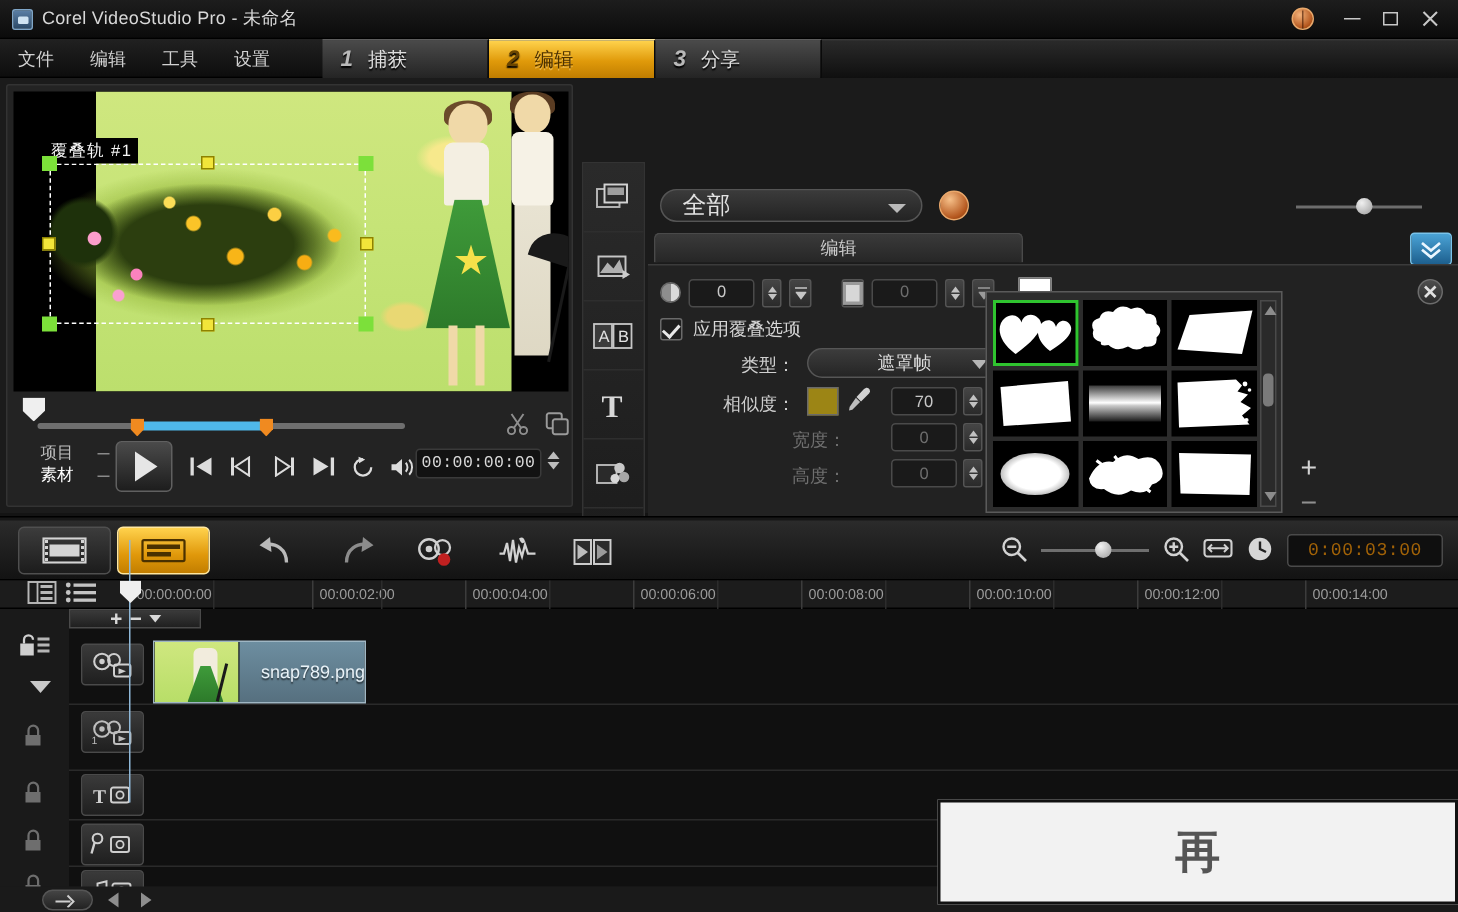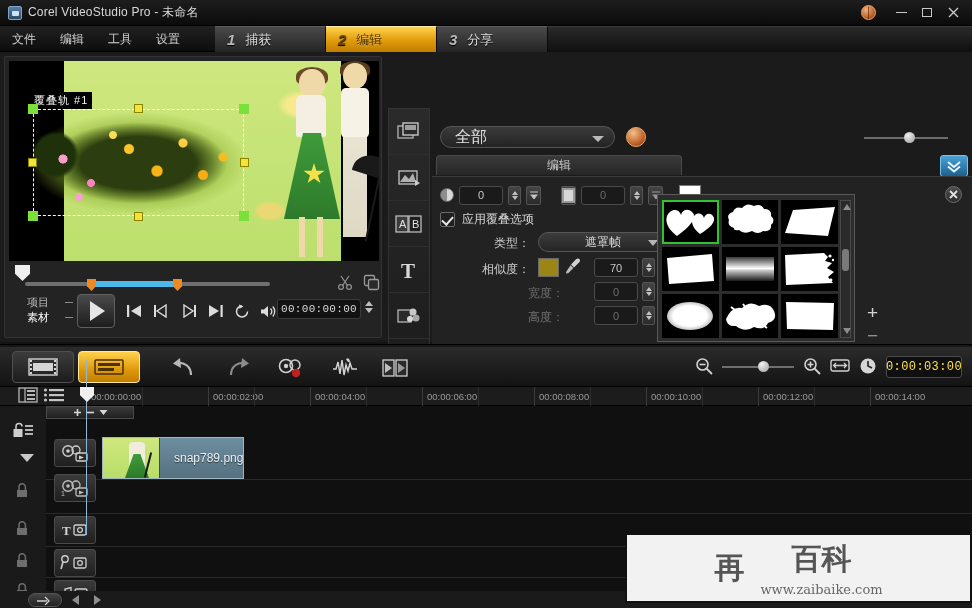--- a/index.html
+++ b/index.html
@@ -327,22 +327,22 @@
   .vmode.active{ background:linear-gradient(#ffd24d,#e0980a 60%,#c27e00); border:1px solid #ffe7a0; }
   .tbtn{ position:absolute; top:8px; width:26px;height:26px; display:flex;
     align-items:center; justify-content:center; }
   .zoom-box{ position:absolute; right:10px; top:6px; height:28px; display:flex;
     align-items:center; gap:9px; }
   .z-slider{ position:relative; width:72px; height:10px; }
   .z-slider .trk{ position:absolute; left:0; top:4px; width:72px;height:2px; background:#6f6f6f; }
   .z-slider .knb{ position:absolute; left:36px; top:-1px; width:11px;height:11px; border-radius:50%;
     background:radial-gradient(circle at 35% 30%,#f2f2f2,#9b9b9b); }
   .dur-box{
-    width:76px; height:22px; background:#0f0f0f; border:1px solid #4a4a4a; border-radius:3px;
-    color:#fde047; font-family:"Liberation Mono","DejaVu Sans Mono",monospace; font-size:12px;
+    width:104px; height:22px; background:#0f0f0f; border:1px solid #4a4a4a; border-radius:3px;
+    color:#a16207; font-family:"Liberation Mono","DejaVu Sans Mono",monospace; font-size:12px;
     display:flex; align-items:center; justify-content:center; letter-spacing:.4px;
   }
 
   .ruler{ position:absolute; left:0; top:42px; width:972px; height:19px;
     background:#1c1c1c; border-bottom:1px solid #000; }
   .ruler-ticks{ position:absolute; left:86px; top:0; right:0; height:19px; }
   .rt{ position:absolute; top:0; height:19px; border-left:1px solid #3c3c3c;
     color:#9b9b9b; font-size:9.5px; padding-left:4px; line-height:19px;
     font-family:"Liberation Sans",sans-serif; white-space:nowrap; }
   .rt.minor{ border-left:1px solid #2c2c2c; }
@@ -946,21 +946,21 @@
       </div>
       <div class="th-ico" style="top:174px;">
         <svg width="16" height="18" viewBox="0 0 16 18">
           <path d="M4 9 V6 a3.2 3.2 0 0 1 6.4 0 V9" fill="none" stroke="#6e6e6e" stroke-width="1.5"></path>
           <rect x="2" y="9" width="10" height="7" fill="#6e6e6e"></rect>
         </svg>
       </div>
     </div>
 
     <div class="tracks">
-      <div class="track-row" style="top:27px; height:47px;">
+      <div class="track-row" style="top:17px; height:47px;">
         <div class="track-btn" style="top:6px;">
           <svg width="28" height="18" viewBox="0 0 28 18">
             <circle cx="7" cy="7" r="5.2" fill="none" stroke="#cfcfcf" stroke-width="1.4"></circle>
             <circle cx="7" cy="7" r="1.8" fill="#cfcfcf"></circle>
             <circle cx="15" cy="6" r="4" fill="none" stroke="#cfcfcf" stroke-width="1.3"></circle>
             <rect x="15" y="9" width="11" height="8" rx="1.5" fill="none" stroke="#cfcfcf" stroke-width="1.3"></rect>
             <path d="M18 11.5 L23 13.5 L18 15.5 Z" fill="#cfcfcf"></path>
           </svg>
         </div>
         <div class="clip" style="left:56px; top:4px; width:142px;">
@@ -1040,19 +1040,15 @@
             <path d="M1 5 h10 M9 1 l4 4 l-4 4" fill="none" stroke="#cfcfcf" stroke-width="1.3"></path>
           </svg>
       </div>
       <div class="arrw" style="left:72px; border-right:7px solid #8e8e8e;"></div>
       <div class="arrw" style="left:94px; border-left:7px solid #8e8e8e;"></div>
     </div>
   </div>
 
   <div class="watermark">
     <span class="wm-cn">再</span>
-    <div style="display:flex;flex-direction:column;align-items:center;gap:2px;">
-      <span class="wm-cn">百科</span>
-      <span class="wm-url">www.zaibaike.com</span>
-    </div>
   </div>
 
 </div>
 
 </body></html>

